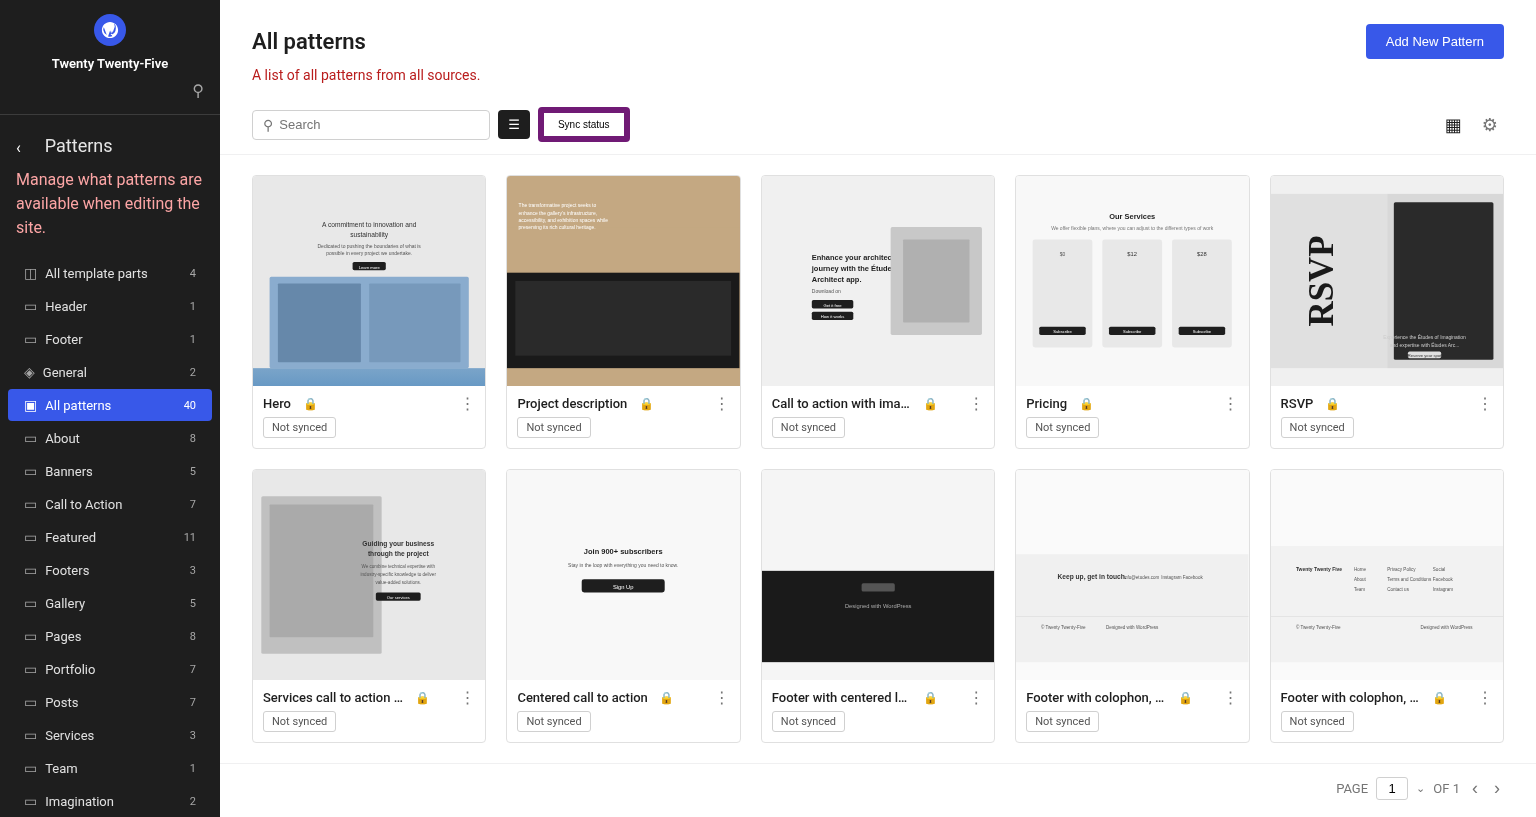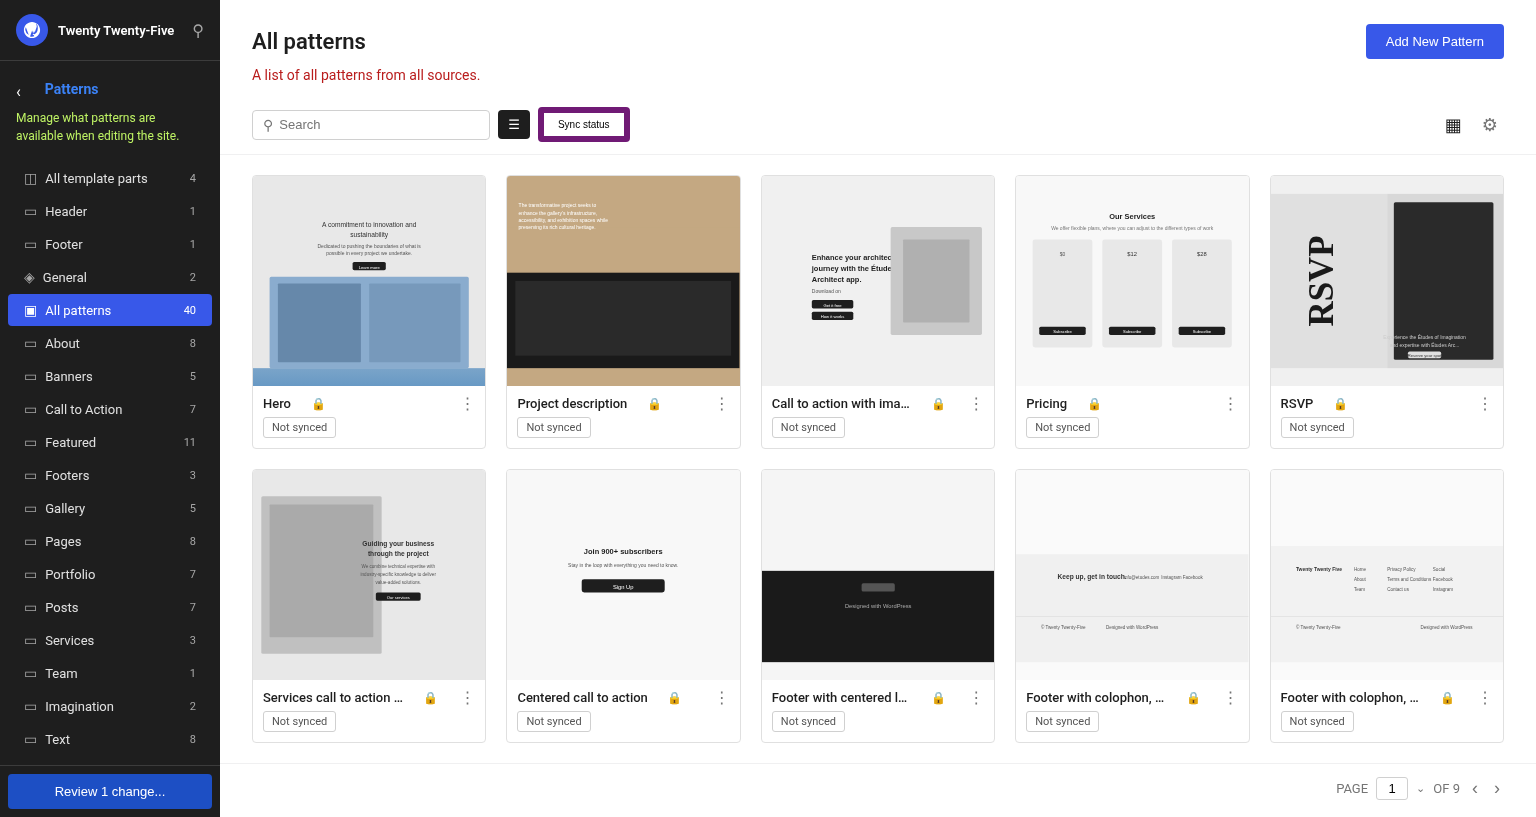--- a/index.html
+++ b/index.html
@@ -15,20 +15,21 @@
       flex-direction: column;
       height: 100vh;
       overflow-y: auto;
     }
     .sidebar-header {
       display: flex;
       align-items: center;
       gap: 10px;
       padding: 14px 16px;
       border-bottom: 1px solid #3c3c3c;
+      flex-direction: column;
     }
     .wp-logo {
       width: 32px;
       height: 32px;
       background: #3858e9;
       border-radius: 50%;
       display: flex;
       align-items: center;
       justify-content: center;
       flex-shrink: 0;
@@ -49,28 +50,28 @@
       display: flex;
       align-items: center;
       gap: 8px;
       padding: 16px 16px 4px;
       color: #fff;
       font-size: 13px;
       cursor: pointer;
     }
     .sidebar-back-arrow { font-size: 16px; }
     .sidebar-section-title {
-      font-size: 14px;
-      font-weight: 700;
+      font-size: 18px;
+      font-weight: 400;
       padding: 4px 16px 8px;
-      color: #3b82f6;
+      color: #e5e5e5;
     }
     .sidebar-description {
-      font-size: 12px;
-      color: #bef264;
+      font-size: 16px;
+      color: #fca5a5;
       padding: 0 16px 16px;
       line-height: 1.5;
     }
     .sidebar-nav { flex: 1; }
     .sidebar-item {
       display: flex;
       align-items: center;
       justify-content: space-between;
       padding: 8px 16px;
       cursor: pointer;
@@ -218,21 +219,21 @@
     }
     .pattern-info {
       padding: 8px 10px 4px;
       display: flex;
       align-items: center;
       justify-content: space-between;
     }
     .pattern-name-row {
       display: flex;
       align-items: center;
-      gap: 20px;
+      gap: 12px;
       flex: 1;
     }
     .pattern-name {
       font-size: 13px;
       color: #1e1e1e;
       font-weight: 500;
       white-space: nowrap;
       overflow: hidden;
       text-overflow: ellipsis;
       max-width: 140px;
@@ -752,17 +753,17 @@
       </div>
       <span class="pattern-badge">Not synced</span>
     </div>
 
   </div>
 
   <div class="pagination">
     <span>PAGE</span>
     <input type="text" class="page-input" value="1" style="">
     <span style="font-size:11px;">⌄</span>
-    <span>OF 9</span>
+    <span>OF 1</span>
     <button class="page-nav-btn">‹</button>
     <button class="page-nav-btn">›</button>
   </div>
 </main>
 
 </body></html>

